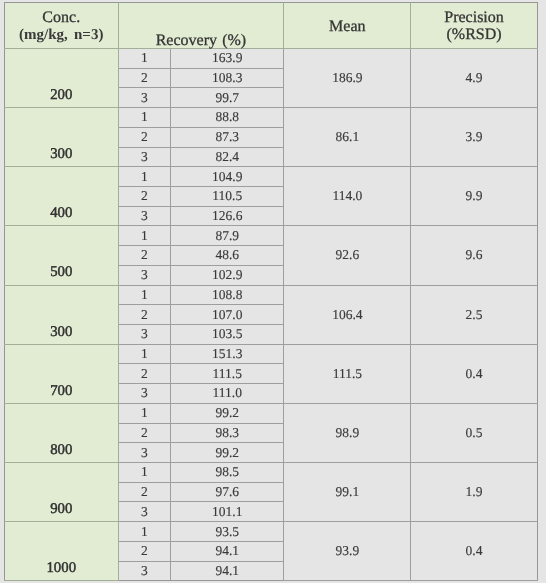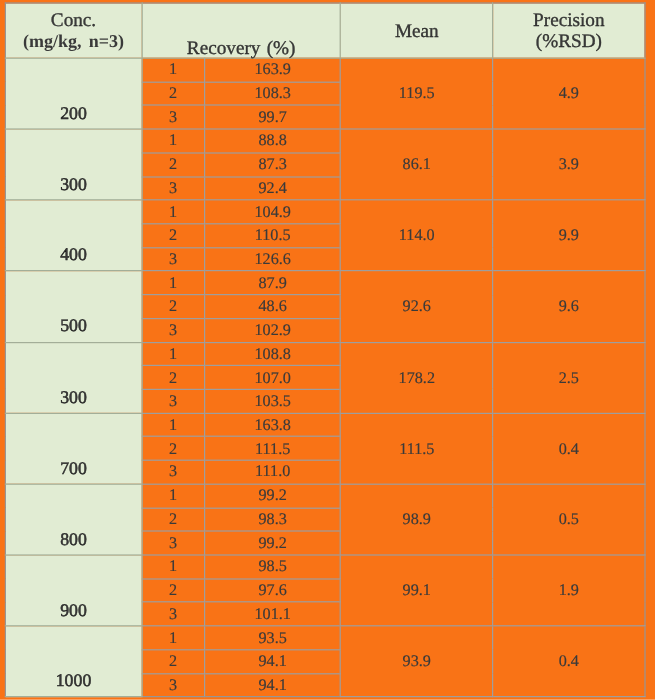--- a/index.html
+++ b/index.html
@@ -1,20 +1,20 @@
 <!DOCTYPE html>
 <html><head>
 <meta charset="utf-8">
 <title>Recovery and precision table</title>
 <style>
   html,body{margin:0;padding:0;background:#ffffff;}
   body{width:546px;height:583px;overflow:hidden;
        font-family:"Liberation Serif",serif;
        -webkit-font-smoothing:antialiased;text-rendering:geometricPrecision;}
-  .sheet{position:absolute;left:0;top:0;width:546px;height:583px;background:#f97316;}
+  .sheet{position:absolute;left:0;top:0;width:546px;height:583px;background:#e5e5e5;}
   table.tbl{position:absolute;left:4px;top:2px;border-collapse:collapse;
             table-layout:fixed;width:533px;}
   table.tbl td{padding:0;margin:0;text-align:center;vertical-align:middle;
                color:#3a3a3a;border:1px solid #9e9e9e;}
   table.tbl td.conc,
   table.tbl .hdr td{border:1px solid #a3ae98;}
   
   table.tbl .hdr td{border-top-color:#969696;}
   table.tbl tr td:first-child{border-left-color:#969696;}
   table.tbl tr td:last-child{border-right-color:#969696;}
@@ -60,21 +60,21 @@
         <td>
             <span class="hin">
           <span>Precision</span><br>
           <span>(%RSD)</span></span>
           </td>
       </tr>
       <tr class="bd">
         <td class="conc" rowspan="3"><span>200</span></td>
         <td>1</td>
         <td>163.9</td>
-        <td rowspan="3">119.5</td>
+        <td rowspan="3">186.9</td>
         <td rowspan="3">4.9</td>
       </tr>
       <tr class="bd">
         <td>2</td>
         <td>108.3</td>
       </tr>
       <tr class="bd">
         <td>3</td>
         <td>99.7</td>
       </tr>
@@ -84,21 +84,21 @@
         <td>88.8</td>
         <td rowspan="3">86.1</td>
         <td rowspan="3">3.9</td>
       </tr>
       <tr class="bd">
         <td>2</td>
         <td>87.3</td>
       </tr>
       <tr class="bd">
         <td>3</td>
-        <td>92.4</td>
+        <td>82.4</td>
       </tr>
       <tr class="bd">
         <td class="conc" rowspan="3"><span>400</span></td>
         <td>1</td>
         <td>104.9</td>
         <td rowspan="3">114.0</td>
         <td rowspan="3">9.9</td>
       </tr>
       <tr class="bd">
         <td>2</td>
@@ -120,35 +120,35 @@
         <td>48.6</td>
       </tr>
       <tr class="bd">
         <td>3</td>
         <td>102.9</td>
       </tr>
       <tr class="bd">
         <td class="conc" rowspan="3"><span>300</span></td>
         <td>1</td>
         <td>108.8</td>
-        <td rowspan="3">178.2</td>
+        <td rowspan="3">106.4</td>
         <td rowspan="3">2.5</td>
       </tr>
       <tr class="bd">
         <td>2</td>
         <td>107.0</td>
       </tr>
       <tr class="bd">
         <td>3</td>
         <td>103.5</td>
       </tr>
       <tr class="bd">
         <td class="conc" rowspan="3"><span>700</span></td>
         <td>1</td>
-        <td>163.8</td>
+        <td>151.3</td>
         <td rowspan="3">111.5</td>
         <td rowspan="3">0.4</td>
       </tr>
       <tr class="bd">
         <td>2</td>
         <td>111.5</td>
       </tr>
       <tr class="bd">
         <td>3</td>
         <td>111.0</td>

